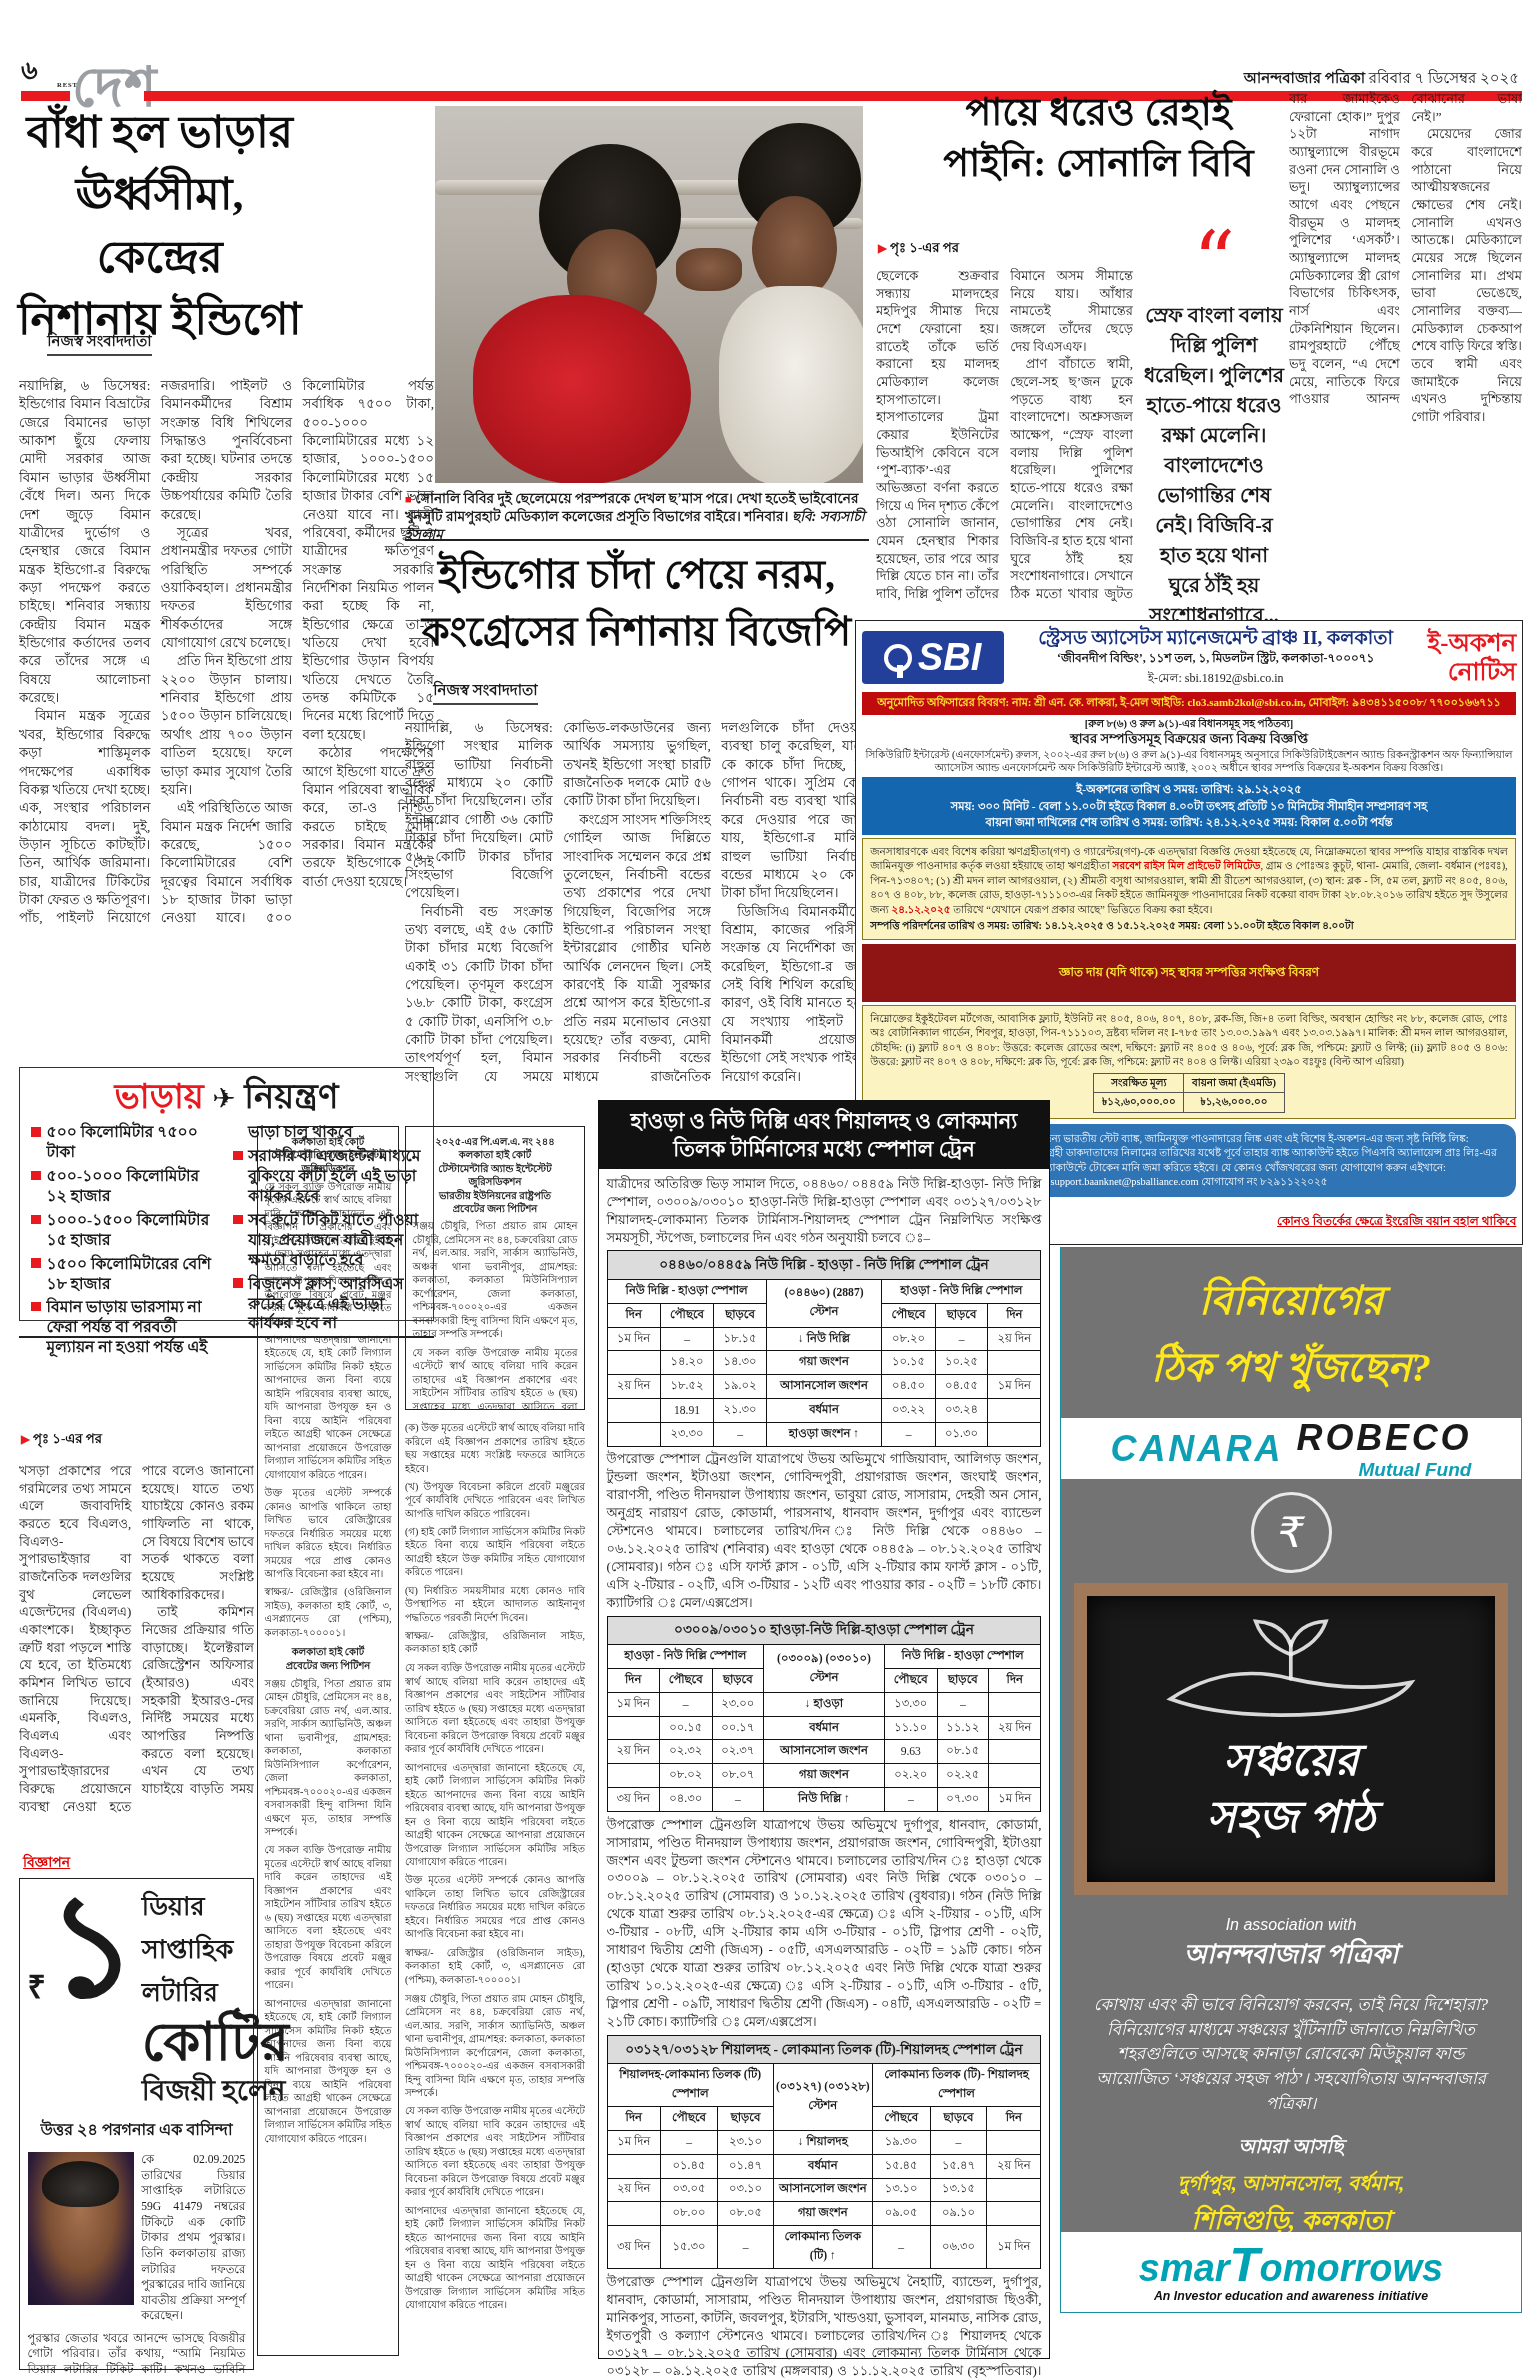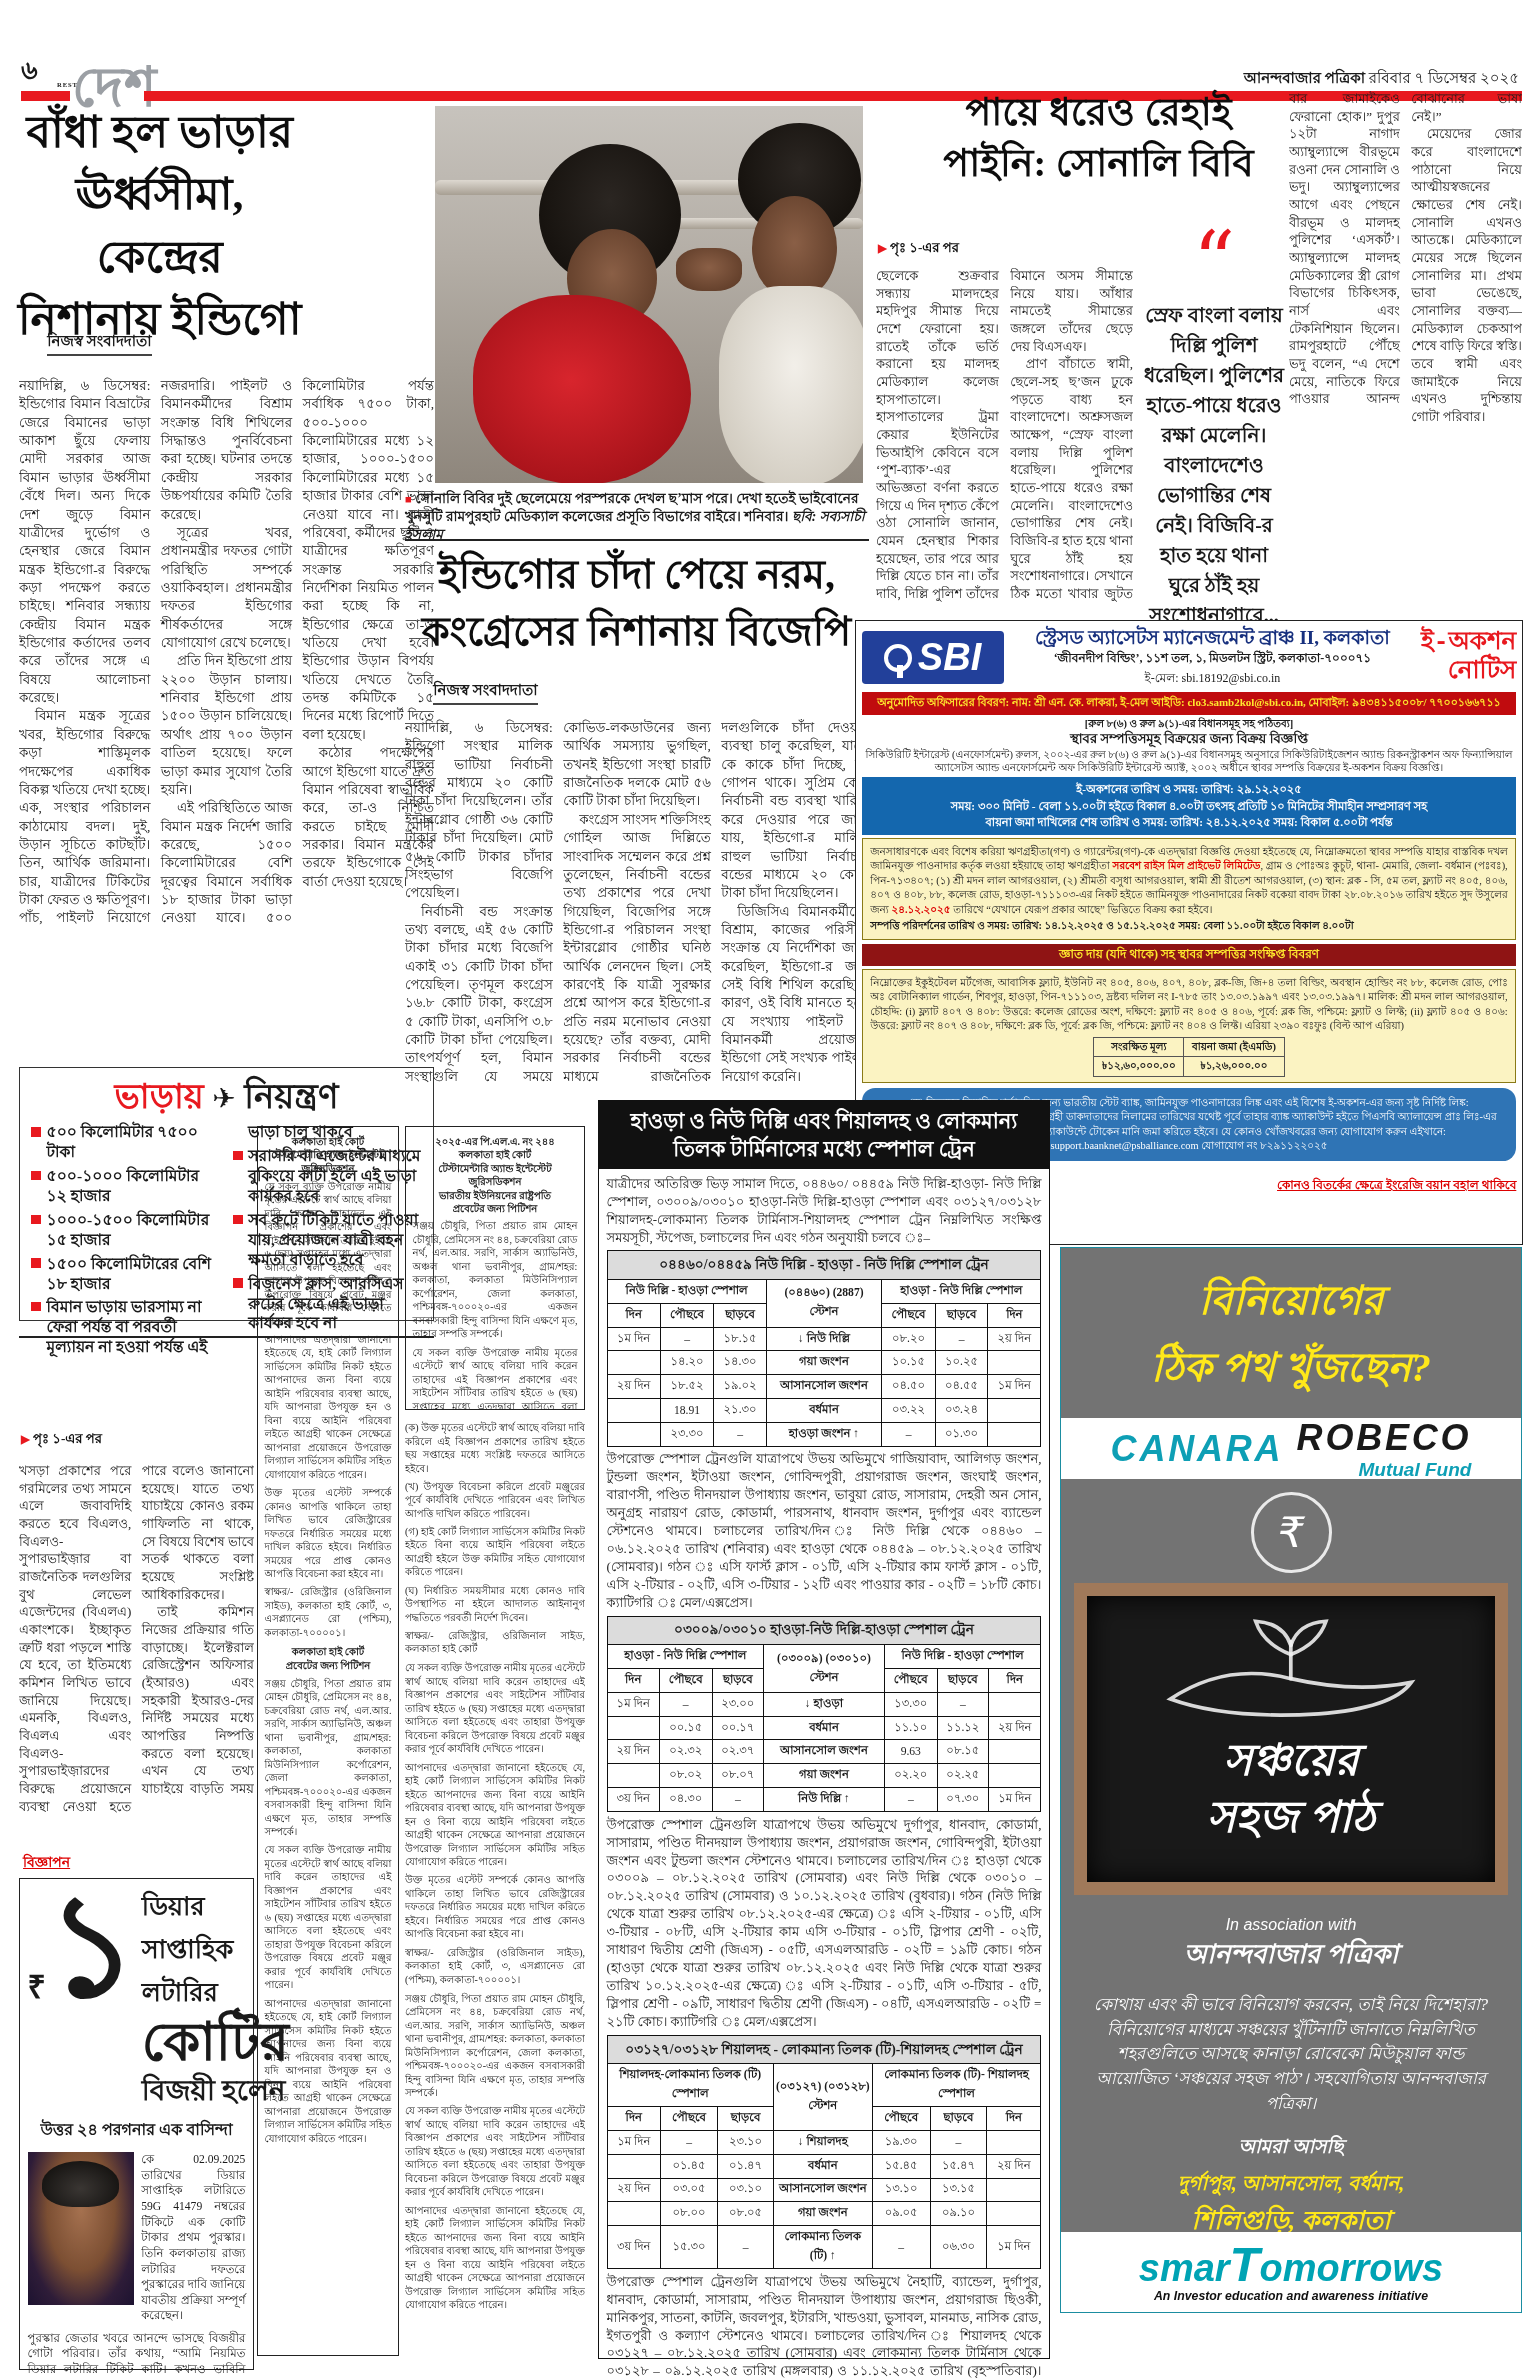--- a/index.html
+++ b/index.html
@@ -49,26 +49,26 @@
   .fine .fh { text-align:center; font-weight:bold; }
   .lbox { border:1.4px solid #222; padding:7.6px 6.6px; }
   
   .sbi-wrap { border:1.9px solid #222; background:#fff; }
   .sbi-logo { background:#22409a; color:#fff; display:flex; align-items:center; justify-content:center; gap:5.7px;
               font-family:"Liberation Sans",sans-serif; font-weight:bold; font-style:italic; font-size:38px; border-radius:3.8px; }
   .sbi-key { width:28px; height:28px; border-radius:50%; border:4.7px solid #fff; position:relative; }
   .sbi-key:after { content:""; position:absolute; left:8.5px; top:17px; width:6.6px; height:13.2px; background:#fff; }
   .sbi-title { color:#17307e; font-weight:bold; font-size:19px; line-height:1.25; text-align:center; }
   .sbi-addr { font-size:12px; text-align:center; }
-  .sbi-tag { color:#e8191f; font-weight:bold; font-size:24.6px; line-height:1.15; text-align:right;font-family:Liberation Mono, monospace; }
+  .sbi-tag { color:#e8191f; font-weight:bold; font-size:24.6px; line-height:1.15; text-align:right; }
   .sbi-redstrip { background:#c00b0e; color:#ffe82e; font-size:11px; font-weight:bold; text-align:center; padding:1.9px 3.8px; }
   .sbi-line { font-size:10.4px; text-align:center; line-height:1.3; }
   .sbi-bluebox { background:#1467ae; color:#fff; font-size:11.4px; font-weight:bold; text-align:center; line-height:1.45; padding:3.8px 5.7px; }
   .sbi-yellow { background:#fbf3c2; border:1.4px solid #8a7a17; font-size:10.4px; line-height:1.38; padding:5.7px 7.6px; text-align:justify; }
-  .sbi-darkred { background:#8f1414; color:#ffe82e; font-weight:bold; font-size:12px; text-align:center; padding:1px; }
+  .sbi-darkred { background:#8f1414; color:#ffe82e; font-weight:bold; font-size:12px; text-align:center; padding:19px; }
   .sbi-terms { background:#2f74b5; color:#fff; border-radius:13.2px; font-size:10.4px; line-height:1.4; padding:7.6px 11.4px; text-align:center; }
   .hlred { color:#d00; font-weight:bold; }
   .price-t { border-collapse:collapse; font-size:10.4px; font-weight:bold; margin:3.8px auto 0; }
   .price-t td,.price-t th { border:0.9px solid #555; padding:1.9px 7.6px; text-align:center; }
   
   .rail-wrap { border:1.9px solid #111; background:#fff; }
   .rail-head { background:#111; color:#fff; text-align:center; font-weight:bold; font-size:21px; line-height:1.35; padding:5.7px 3.8px; }
   .rail-p { font-size:13px; line-height:1.38; text-align:justify; }
   .ttab-title { background:#dcdcdc; font-weight:bold; font-size:13.7px; text-align:center; padding:1.9px; border:1.4px solid #111; border-bottom:none; }
   .ttab { width:100%; border-collapse:collapse; font-size:11.6px; }

